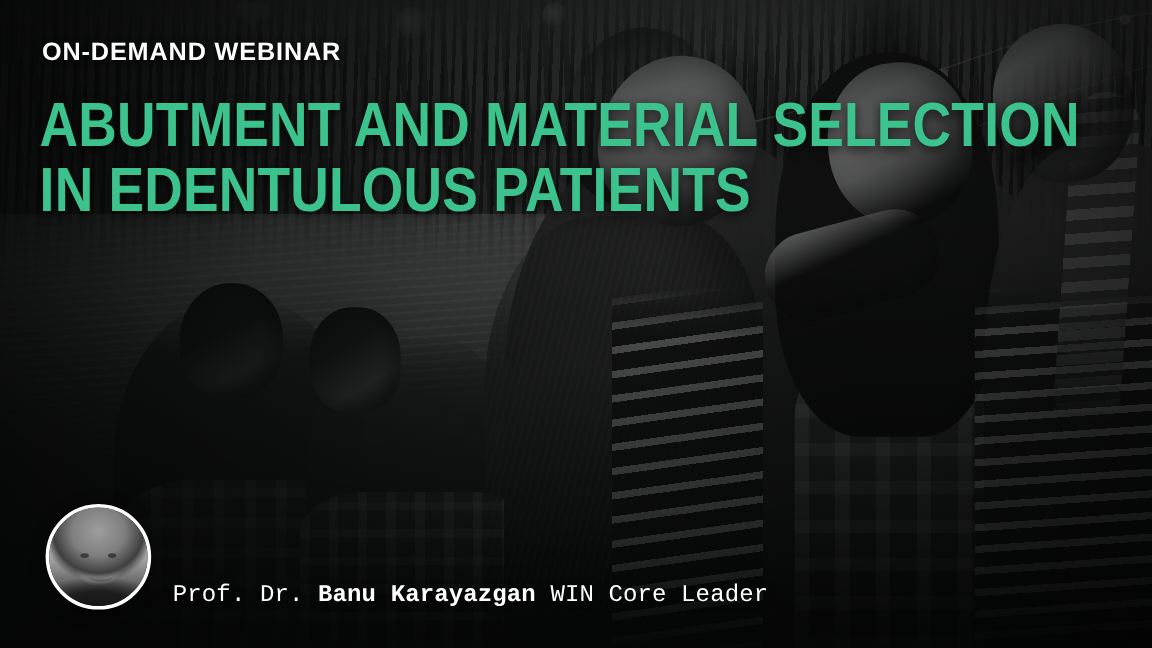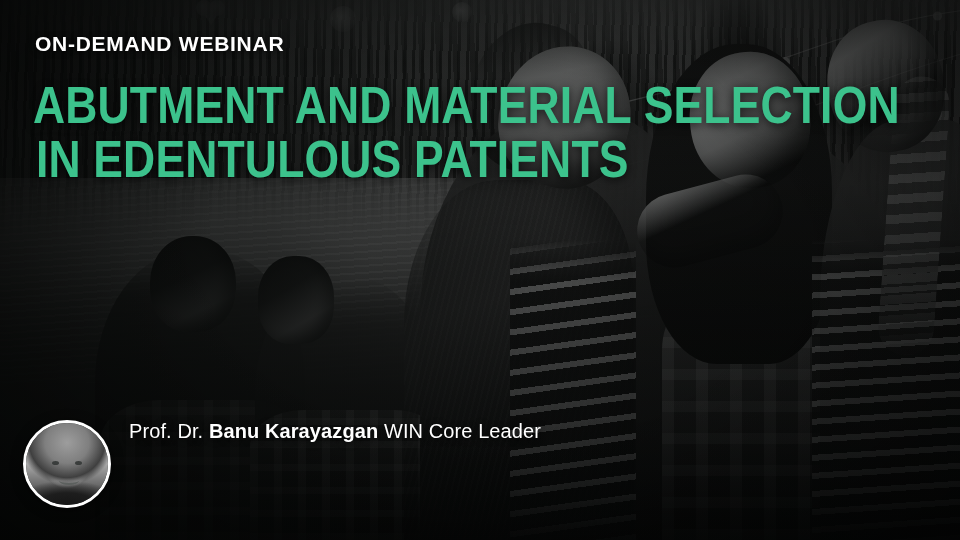--- a/index.html
+++ b/index.html
@@ -265,39 +265,38 @@
     font-size:21px;
     font-weight:700;
     letter-spacing:.035em;
     text-shadow:0 1px 6px rgba(0,0,0,.85);
     white-space:nowrap;
   }
 
   .title {
     position:absolute; left:33px; top:78px;
     width:700px;
-    text-align:center;
   }
   .title-line {
     display:block;
     color:#3cc28c;
     font-size:52px;
     line-height:54px;
     font-weight:700;
     letter-spacing:.004em;
     transform:scaleX(.855);
     transform-origin:left center;
     white-space:nowrap;
     text-shadow:0 2px 10px rgba(0,0,0,.72);
   }
 
   
   .presenter {
-    position:absolute; left:23px; bottom:32px;
-    display:flex; align-items:flex-start;
+    position:absolute; left:38px; bottom:32px;
+    display:flex; align-items:flex-end;font-family:Liberation Mono, monospace;
   }
   .avatar {
     position:relative;
     width:88px; height:88px;
     border-radius:50%;
     border:3px solid #ffffff;
     overflow:hidden;
     background:#2a2d2c;
     box-shadow:0 2px 12px rgba(0,0,0,.6);
     flex:0 0 auto;

